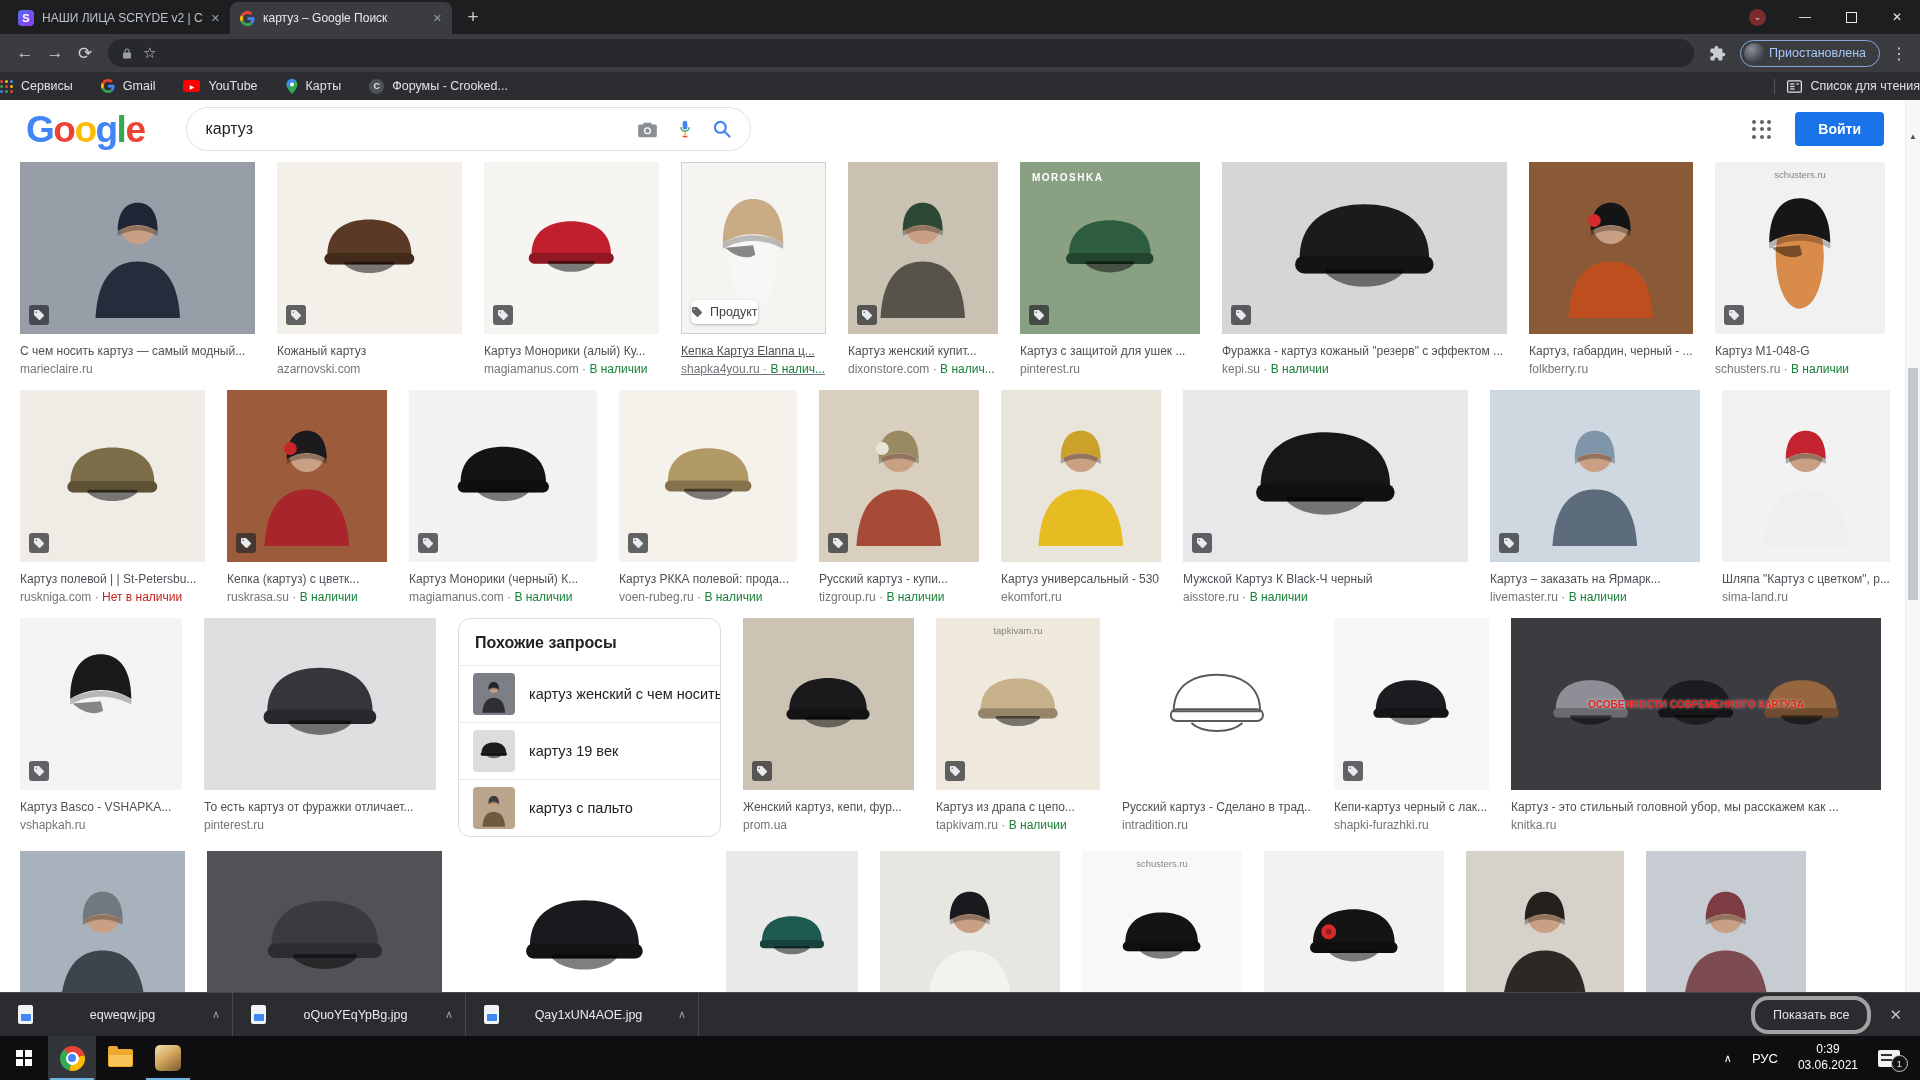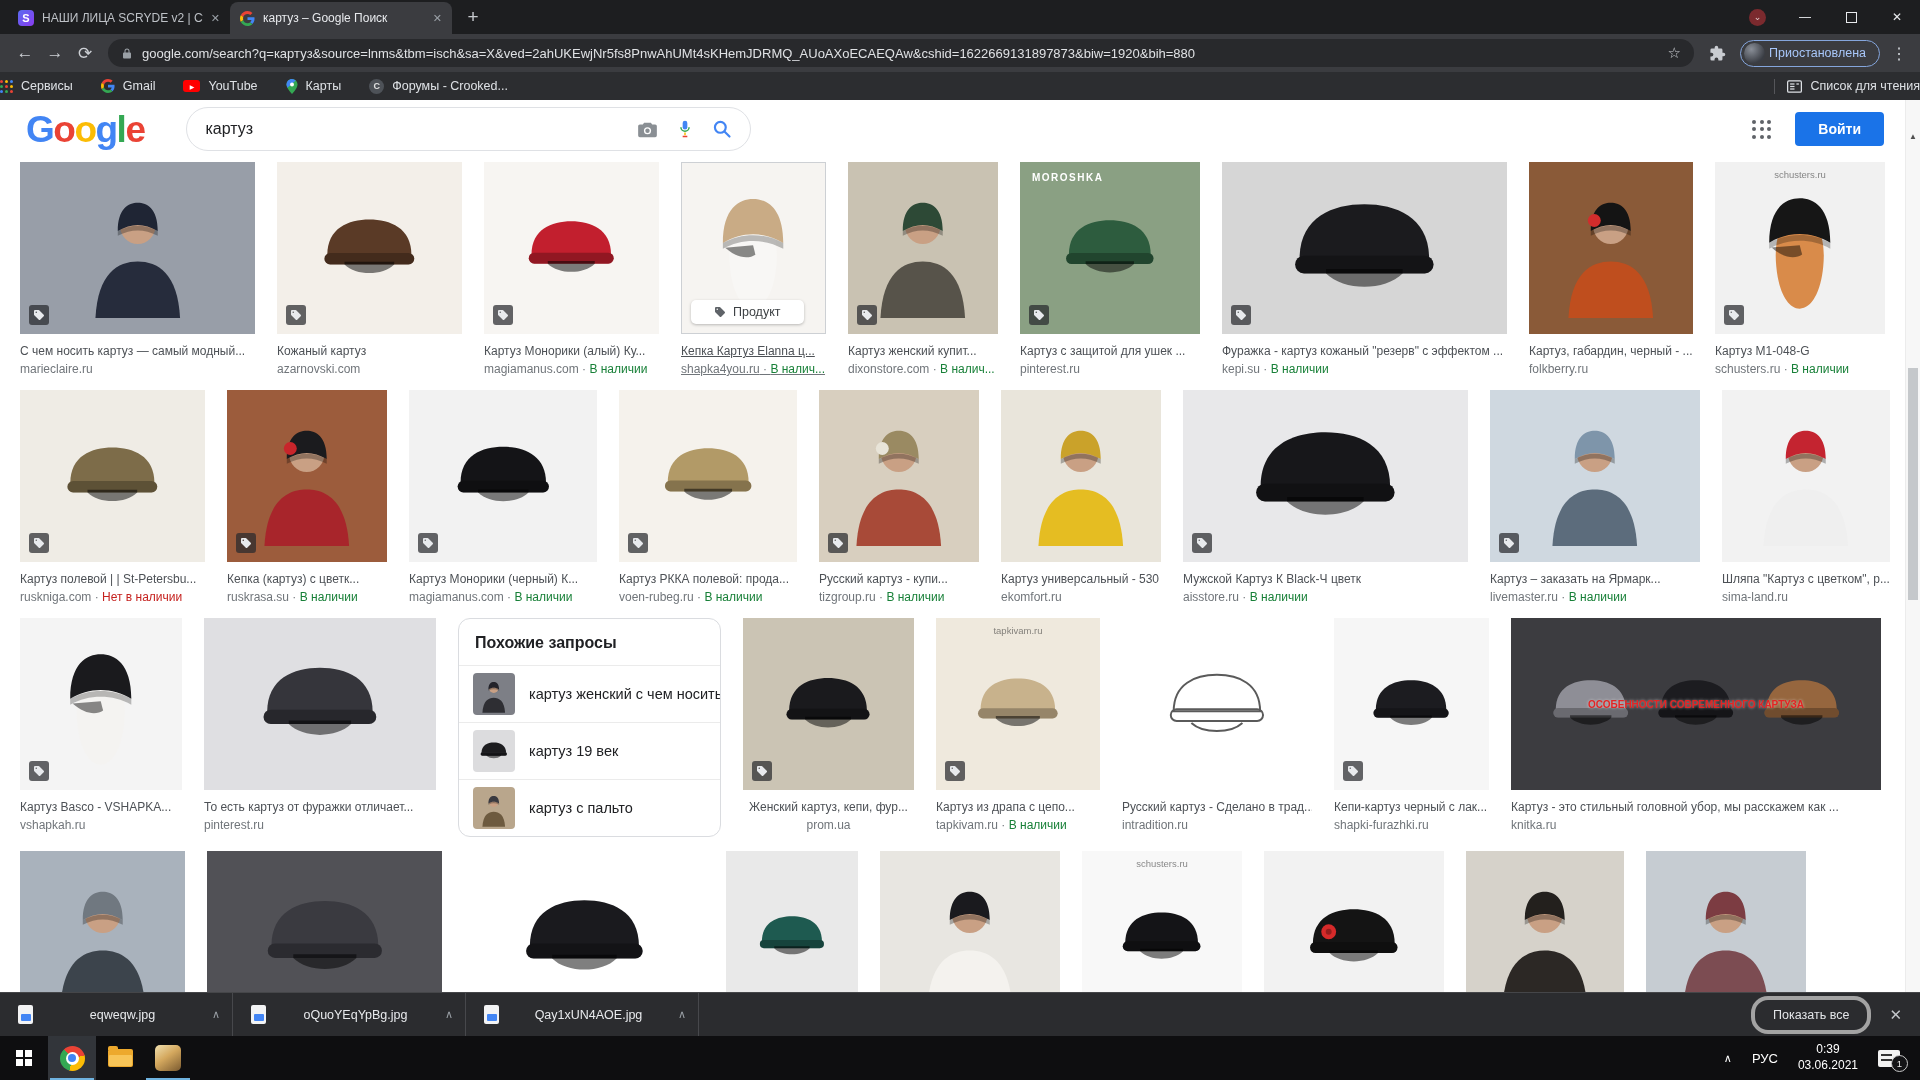--- a/index.html
+++ b/index.html
@@ -58,21 +58,21 @@
   .grid{margin:4px 20px 0;}
   .row{display:flex;gap:22px;margin-bottom:14px;align-items:flex-start;}
   .fig{flex:none;margin:0;}
   .thumb{height:172px;position:relative;display:flex;align-items:center;justify-content:center;overflow:hidden;}
   .fig.sel .thumb{border:1px solid #cdd0d4;box-sizing:border-box;}
   .capmain{width:62%;max-height:82%;}
   .capmain.person,.capmain.headonly{height:92%;width:auto;}
   .multirow{display:flex;gap:10px;width:86%;align-items:center;justify-content:center;}
   .multirow svg{width:30%;}
   .corner-tag{position:absolute;left:9px;bottom:9px;width:20px;height:20px;background:rgba(40,42,46,.72);border-radius:3px;display:flex;align-items:center;justify-content:center;}
-  .product-pill{position:absolute;left:9px;bottom:9px;background:#fff;border-radius:5px;padding:5px 23px;display:flex;align-items:center;gap:7px;font-size:12.5px;color:#3c4043;box-shadow:0 1px 3px rgba(0,0,0,.25);}
+  .product-pill{position:absolute;left:9px;bottom:9px;background:#fff;border-radius:5px;padding:5px 0;display:flex;align-items:center;gap:7px;font-size:12.5px;color:#3c4043;box-shadow:0 1px 3px rgba(0,0,0,.25);}
   .wm{position:absolute;top:7px;left:50%;transform:translateX(-50%);font-size:9.5px;color:rgba(40,40,40,.55);white-space:nowrap;}
   .ovl-red{position:absolute;top:50%;left:50%;transform:translate(-50%,-50%);width:92%;text-align:center;color:#e42424;font-weight:bold;font-size:10px;line-height:1.3;text-shadow:0 0 3px rgba(255,255,255,.6);}
   .ovl-brand{position:absolute;top:10px;left:12px;color:#fff;font-weight:bold;font-size:10px;letter-spacing:1.5px;}
   .t{margin-top:10px;font-size:12px;color:#4d5156;white-space:nowrap;overflow:hidden;}
   .d{margin-top:4px;font-size:12px;color:#70757a;white-space:nowrap;overflow:hidden;}
   .fig.sel .t,.fig.sel .d{text-decoration:underline;}
   .stock-g{color:#188038;}
   .stock-r{color:#c5221f;}
 
   
@@ -156,21 +156,20 @@
   </div>
 
   <div class="toolbar">
     <span class="navbtn">←</span>
     <span class="navbtn">→</span>
     <span class="navbtn">⟳</span>
     <div class="omnibox">
       <svg width="12" height="13" viewBox="0 0 24 24">
           <path fill="#9aa0a6" d="M12 2a5 5 0 0 0-5 5v3H6a2 2 0 0 0-2 2v8a2 2 0 0 0 2 2h12a2 2 0 0 0 2-2v-8a2 2 0 0 0-2-2h-1V7a5 5 0 0 0-5-5zm-3 8V7a3 3 0 1 1 6 0v3H9z"></path>
         </svg>
-      <span class="url">google.com/search?q=картуз&amp;source=lnms&amp;tbm=isch&amp;sa=X&amp;ved=2ahUKEwjNr5fs8PnwAhUMt4sKHemJDRMQ_AUoAXoECAEQAw&amp;cshid=1622669131897873&amp;biw=1920&amp;bih=880</span>
       <span class="star">☆</span>
     </div>
     <span class="toolicon">
       <svg width="17" height="17" viewBox="0 0 24 24" fill="#c9ccd1">
           <path d="M20.5 11H19V7a2 2 0 0 0-2-2h-4V3.5a2.5 2.5 0 0 0-5 0V5H4a2 2 0 0 0-2 2v3.8h1.5a2.7 2.7 0 0 1 0 5.4H2V20a2 2 0 0 0 2 2h3.8v-1.5a2.7 2.7 0 0 1 5.4 0V22H17a2 2 0 0 0 2-2v-4h1.5a2.5 2.5 0 0 0 0-5z"></path>
         </svg>
     </span>
     <div class="profile-pill">
       <span class="avatar"></span>
       <span class="badge-text">Приостановлена</span>
@@ -538,21 +537,21 @@
                 <rect x="13" y="44" width="94" height="12" rx="6" fill="#17171a"></rect>
                 <rect x="13" y="44" width="94" height="12" rx="6" fill="rgba(0,0,0,.25)"></rect>
                 <path d="M34,56 C46,68 74,68 86,56 L86,53 L34,53 Z" fill="rgba(0,0,0,.5)"></path>
               </svg>
               <div class="corner-tag">
                 <svg viewBox="0 0 24 24" width="12" height="12">
                   <path fill="#e8eaed" d="M21.4 11.6l-9-9A2 2 0 0 0 11 2H4a2 2 0 0 0-2 2v7c0 .55.22 1.05.59 1.41l9 9a2 2 0 0 0 2.82 0l7-7a2 2 0 0 0 0-2.82zM6.5 8A1.5 1.5 0 1 1 8 6.5 1.5 1.5 0 0 1 6.5 8z"></path>
                 </svg>
               </div>
             </div>
-            <div class="t">Мужской Картуз К Black-Ч цветк</div>
+            <div class="t">Мужской Картуз К Black-Ч черный</div>
             <div class="d"><span>aisstore.ru</span><span> · </span><span class="stock-g">В наличии</span></div>
           </figure>
           <figure class="fig" style="width: 210px;">
             <div class="thumb" style="background: rgb(207, 216, 224);">
               <svg class="capmain person" viewBox="0 0 100 120" preserveAspectRatio="xMidYMax meet">
                 <circle cx="50" cy="42" r="15" fill="#c9a084"></circle>
                 <path d="M33,46 C33,27 42,22 50,22 C58,22 67,27 67,46 C55,39 45,39 33,46 Z" fill="#7e95aa"></path>
                 <path d="M33,46 C45,40 55,40 67,46 L67,50 C55,44 45,44 33,50 Z" fill="rgba(0,0,0,.28)"></path>
                 <path d="M14,120 C16,82 33,72 50,72 C67,72 84,82 86,120 Z" fill="#5c6c7c"></path>
               </svg>
@@ -637,21 +636,21 @@
                 <svg class="capmain person" viewBox="0 0 100 120" preserveAspectRatio="xMidYMax meet">
                   <circle cx="50" cy="42" r="15" fill="#c9a084"></circle>
                   <path d="M33,46 C33,27 42,22 50,22 C58,22 67,27 67,46 C55,39 45,39 33,46 Z" fill="#3a3a40"></path>
                   <path d="M33,46 C45,40 55,40 67,46 L67,50 C55,44 45,44 33,50 Z" fill="rgba(0,0,0,.28)"></path>
                   <path d="M14,120 C16,82 33,72 50,72 C67,72 84,82 86,120 Z" fill="#6d5a3f"></path>
                 </svg>
               </div>
               <span class="rel-label">картуз с пальто</span>
             </div>
           </aside>
-          <figure class="fig" style="width: 171px; text-align: center;">
+          <figure class="fig" style="width: 171px;">
             <div class="thumb" style="background: rgb(203, 196, 180);">
               <svg class="capmain" viewBox="0 0 120 78">
                 <path d="M16,46 C16,18 38,9 60,9 C82,9 104,18 104,46 Z" fill="#1a1a1d"></path>
                 <rect x="13" y="44" width="94" height="12" rx="6" fill="#1a1a1d"></rect>
                 <rect x="13" y="44" width="94" height="12" rx="6" fill="rgba(0,0,0,.25)"></rect>
                 <path d="M34,56 C46,68 74,68 86,56 L86,53 L34,53 Z" fill="rgba(0,0,0,.5)"></path>
               </svg>
               <div class="corner-tag">
                 <svg viewBox="0 0 24 24" width="12" height="12">
                   <path fill="#e8eaed" d="M21.4 11.6l-9-9A2 2 0 0 0 11 2H4a2 2 0 0 0-2 2v7c0 .55.22 1.05.59 1.41l9 9a2 2 0 0 0 2.82 0l7-7a2 2 0 0 0 0-2.82zM6.5 8A1.5 1.5 0 1 1 8 6.5 1.5 1.5 0 0 1 6.5 8z"></path>

